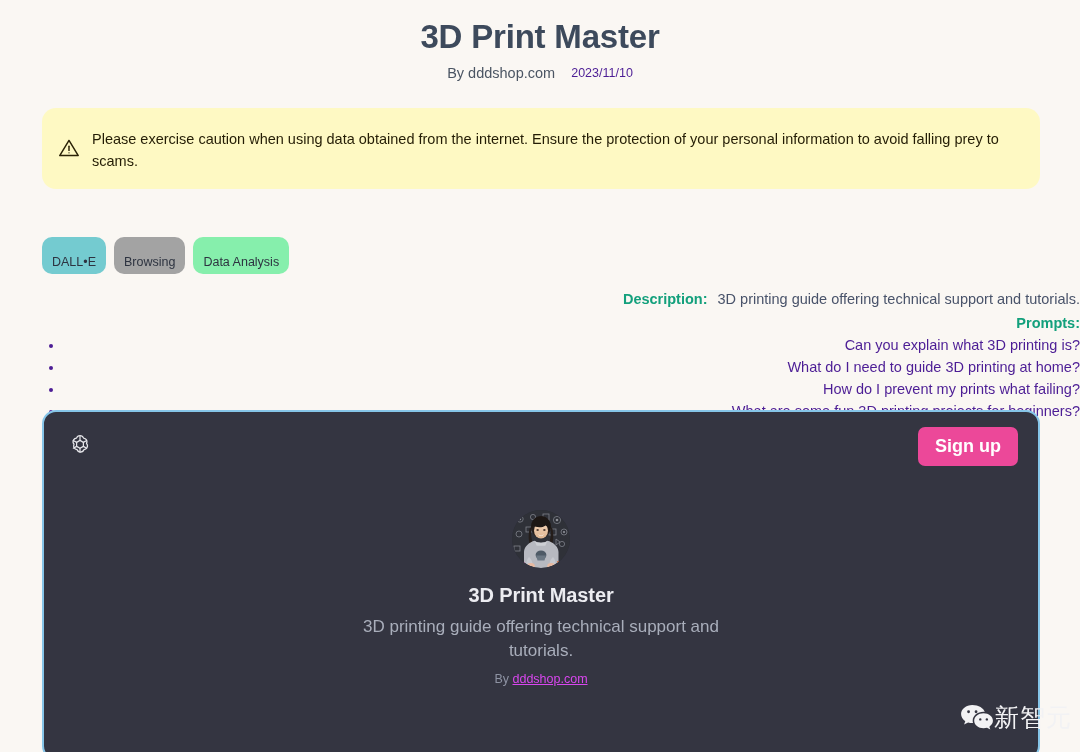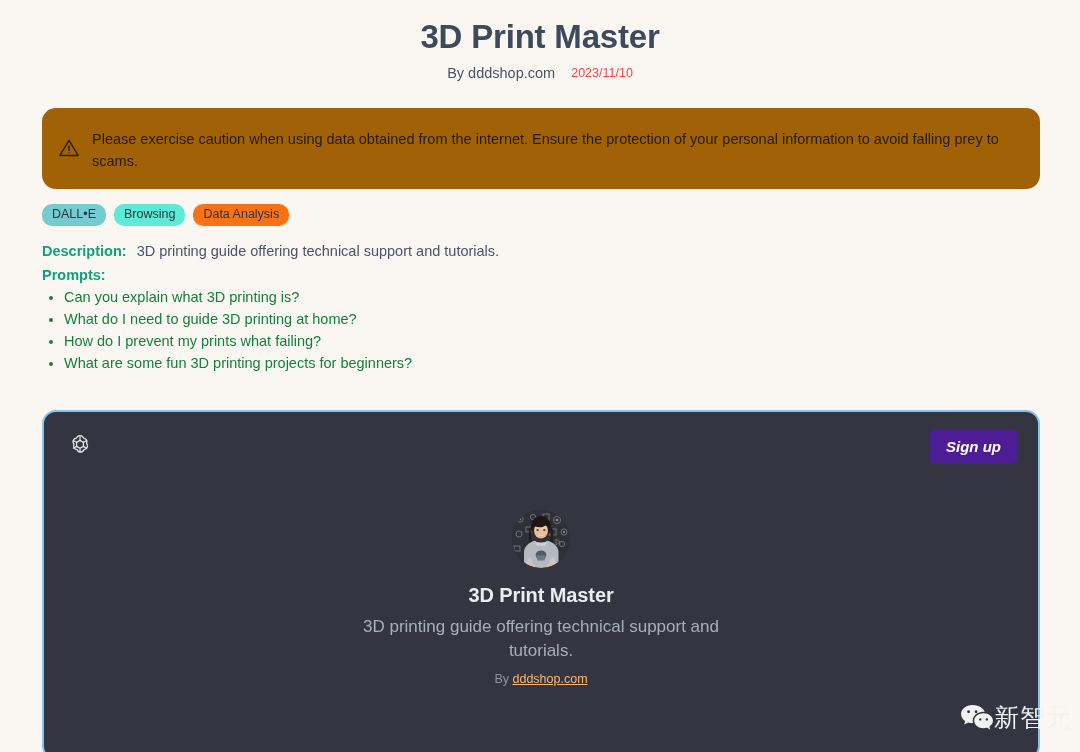--- a/index.html
+++ b/index.html
@@ -28,30 +28,30 @@
     margin: 0;
     line-height: 1.25;
   }
   .byline-row {
     margin-top: 8px;
     font-size: 14.5px;
     color: #4b5563;
   }
   .byline-author { color: #4b5563; }
   .byline-date {
-    color: #ef4444;
+    color: #4c1d95;
     font-size: 12.5px;
     margin-left: 12px;
     vertical-align: 1px;
   }
 
   
   .warning-banner {
     margin: 27px 40px 0 42px;
-    background: #a16207;
+    background: #fef9c3;
     border-radius: 14px;
     display: flex;
     align-items: flex-start;
     padding: 16px 18px 16px 16px;
     box-sizing: border-box;
     min-height: 72px;
   }
   .warning-icon {
     flex: 0 0 auto;
     width: 22px;
@@ -70,29 +70,30 @@
   
   .tags-row {
     margin: 15px 0 0 42px;
     display: flex;
     gap: 8px;
     align-items: center;
   }
   .tag {
     display: inline-block;
     border-radius: 10px;
-    padding: 2px 10px 3px;
+    padding: 17px 10px 3px;
     font-size: 12.5px;
     color: #2d3340;
     line-height: 1.35;
     white-space: nowrap;
-  }
-
-  
-  .meta-block { margin: 0 0 0 42px; }
+    margin-top: 33px;
+  }
+
+  
+  .meta-block { margin: 0 0 0 42px; text-align: right; }
   .meta-line {
     margin-top: 15px;
     font-size: 14.5px;
     color: #49536a;
     line-height: 1.4;
   }
   .meta-label {
     color: #13a07c;
     font-weight: bold;
     margin-right: 6px;
@@ -103,21 +104,21 @@
     font-weight: bold;
     font-size: 14.5px;
   }
   .prompts-list {
     margin: 3px 0 0 0;
     padding-left: 22px;
     list-style: disc;
   }
   .prompts-list li {
     font-size: 14.5px;
-    color: #15803d;
+    color: #4c1d95;
     line-height: 1.52;
   }
 
   
   .preview-panel {
     position: absolute;
     left: 42px;
     top: 410px;
     width: 998px;
     height: 350px;
@@ -130,30 +131,29 @@
   .panel-topbar {
     display: flex;
     align-items: center;
     justify-content: space-between;
     padding: 16px 20px 0 22px;
     height: 52px;
     box-sizing: border-box;
   }
   .openai-logo { width: 28px; height: 28px; display: block; }
   .signup-button {
-    background: #4c1d95;
+    background: #ec4899;
     color: #ffffff;
-    font-size: 15px;
+    font-size: 18px;
     font-weight: bold;
     border: none;
     border-radius: 7px;
     padding: 9px 17px;
     cursor: pointer;
     font-family: inherit;
-    font-style: italic;
   }
 
   .panel-center {
     margin-top: 46px;
     text-align: center;
   }
   .avatar {
     width: 58px;
     height: 58px;
     border-radius: 50%;
@@ -175,21 +175,21 @@
     font-size: 17px;
     line-height: 1.42;
     color: #a9aebb;
   }
   .panel-gpt-by {
     margin-top: 9px;
     font-size: 12.5px;
     color: #8e93a3;
   }
   .panel-gpt-by a {
-    color: #fdba74;
+    color: #d946ef;
     text-decoration: underline;
   }
 
   
   .watermark {
     position: absolute;
     right: 8px;
     bottom: 18px;
     display: flex;
     align-items: center;
@@ -220,22 +220,22 @@
       <path d="M12 3.8 1.9 20.2h20.2L12 3.8Z"></path>
       <line x1="12" y1="10" x2="12" y2="14.6"></line>
       <circle cx="12" cy="17.3" r="0.75" fill="#2a2206" stroke="none"></circle>
     </svg>
   </span>
   <div class="warning-text">Please exercise caution when using data obtained from the internet. Ensure the protection of your personal information to avoid falling prey to scams.</div>
 </div>
 
 <div class="tags-row">
   <span class="tag" style="background:#74cbd0">DALL•E</span>
-  <span class="tag" style="background:#5eead4">Browsing</span>
-  <span class="tag" style="background:#f97316">Data Analysis</span>
+  <span class="tag" style="background:#a3a3a3">Browsing</span>
+  <span class="tag" style="background:#86efac">Data Analysis</span>
 </div>
 
 <div class="meta-block">
   <div class="meta-line">
     <span class="meta-label">Description:</span>
     <span>3D printing guide offering technical support and tutorials.</span>
   </div>
   <div class="prompts-title">Prompts:</div>
   <ul class="prompts-list">
     <li>Can you explain what 3D printing is?</li>

